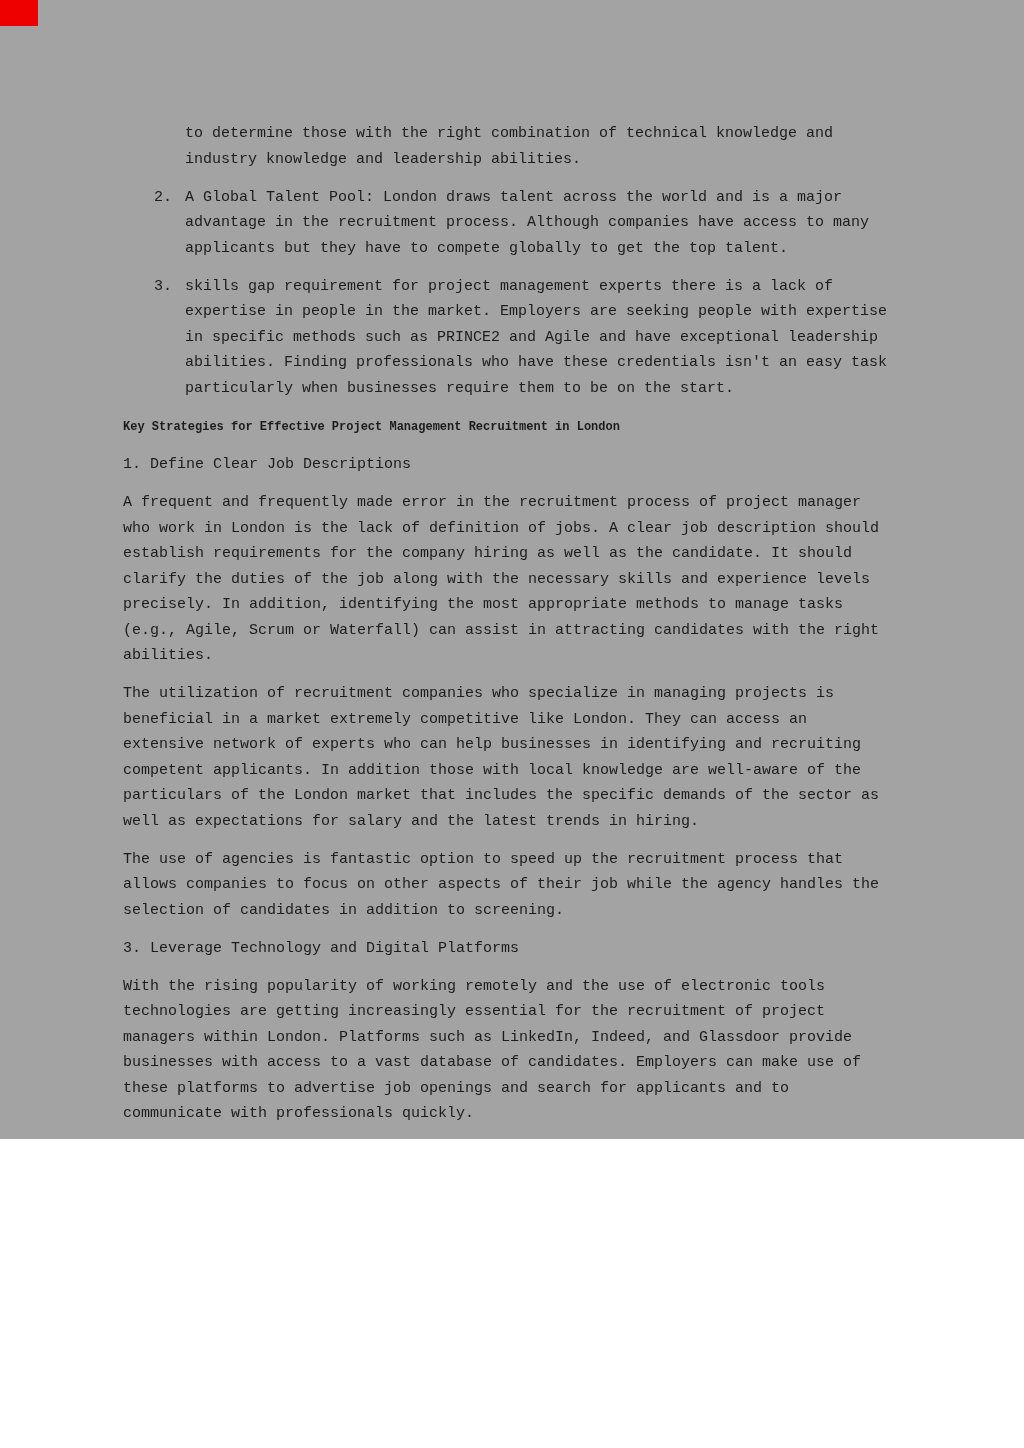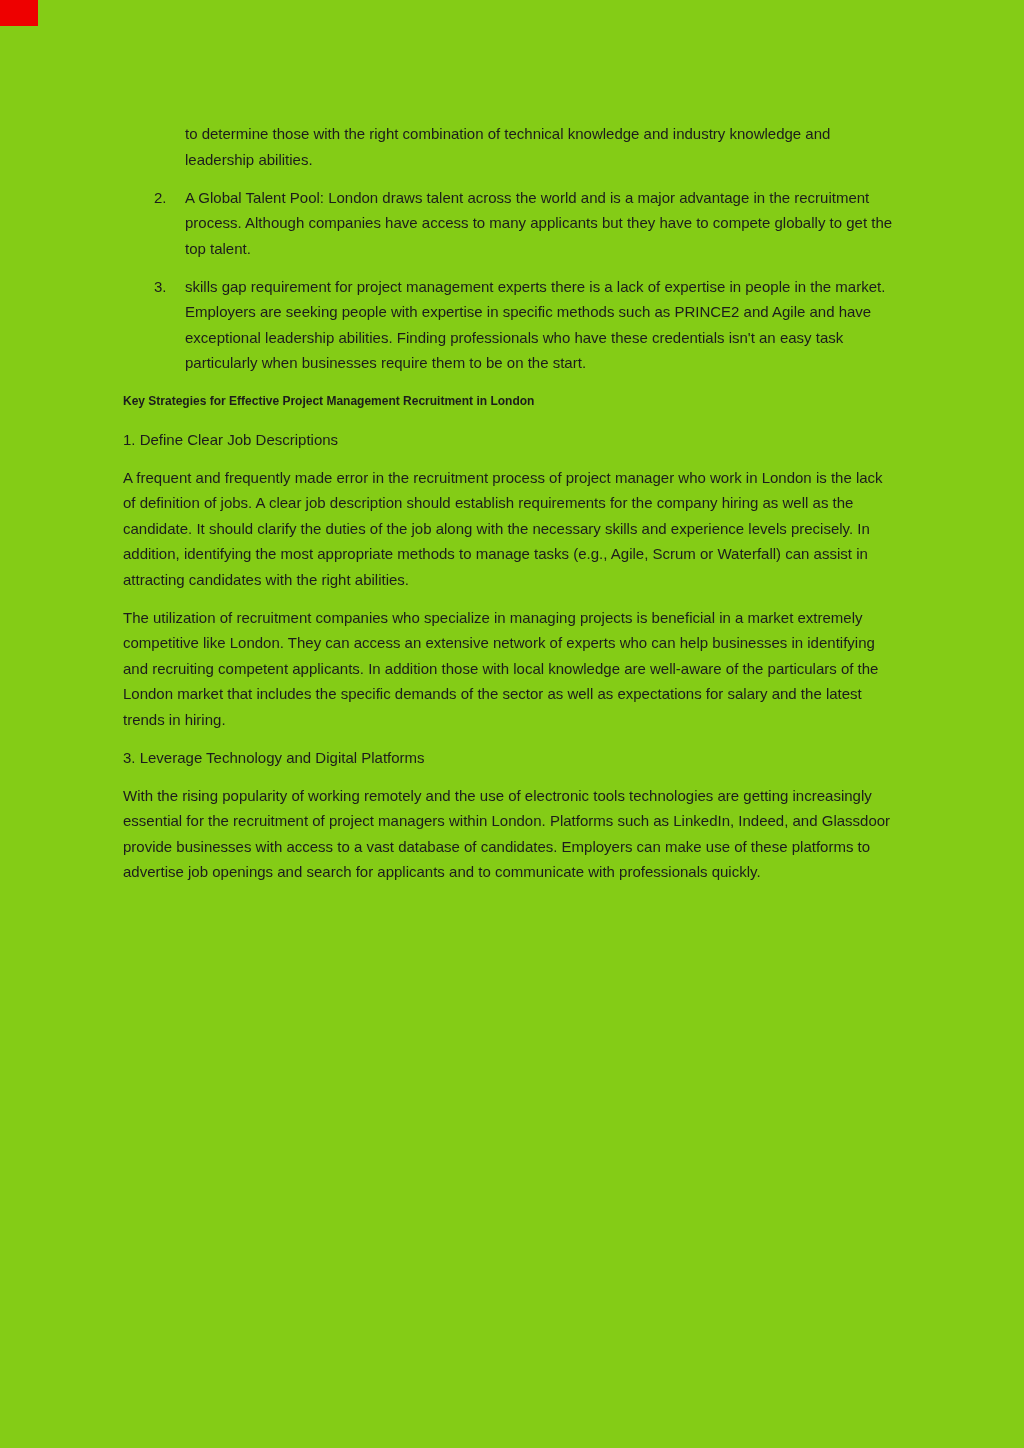--- a/index.html
+++ b/index.html
@@ -3,24 +3,24 @@
 <meta charset="utf-8">
 <style>
   html, body {
     margin: 0;
     padding: 0;
     background: #ffffff;
   }
   .page {
     position: relative;
     width: 1024px;
-    height: 1448px;
-    background: #84cc16;
+    height: 1139px;
+    background: #a3a3a3;
     overflow: hidden;
-    font-family: Liberation Sans, sans-serif;
+    font-family: Liberation Mono, monospace;
     color: #1c1c1c;
   }
   .page-marker {
     position: absolute;
     top: 0;
     left: 0;
     width: 38px;
     height: 26px;
   }
   .content {
@@ -83,19 +83,20 @@
 
 
     <p class="strategy-title">1. Define Clear Job Descriptions</p>
 
     <p>A frequent and frequently made error in the recruitment process of project manager who work in London is the lack of definition of jobs. A clear job description should establish requirements for the company hiring as well as the candidate. It should clarify the duties of the job along with the necessary skills and experience levels precisely. In addition, identifying the most appropriate methods to manage tasks (e.g., Agile, Scrum or Waterfall) can assist in attracting candidates with the right abilities.</p>
 
 
 
     <p>The utilization of recruitment companies who specialize in managing projects is beneficial in a market extremely competitive like London. They can access an extensive network of experts who can help businesses in identifying and recruiting competent applicants. In addition those with local knowledge are well-aware of the particulars of the London market that includes the specific demands of the sector as well as expectations for salary and the latest trends in hiring.</p>
 
+    <p>The use of agencies is fantastic option to speed up the recruitment process that allows companies to focus on other aspects of their job while the agency handles the selection of candidates in addition to screening.</p>
 
     <p class="strategy-title">3. Leverage Technology and Digital Platforms</p>
 
     <p>With the rising popularity of working remotely and the use of electronic tools technologies are getting increasingly essential for the recruitment of project managers within London. Platforms such as LinkedIn, Indeed, and Glassdoor provide businesses with access to a vast database of candidates. Employers can make use of these platforms to advertise job openings and search for applicants and to communicate with professionals quickly.</p>
 
   </div>
 </div>
 
 </body></html>

